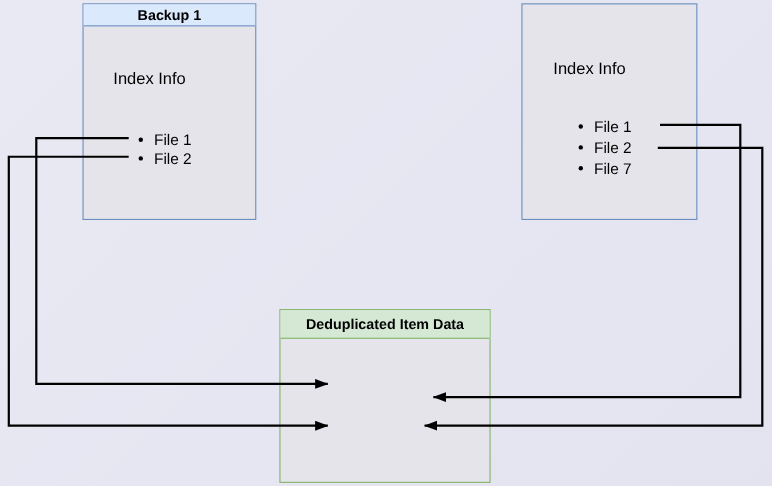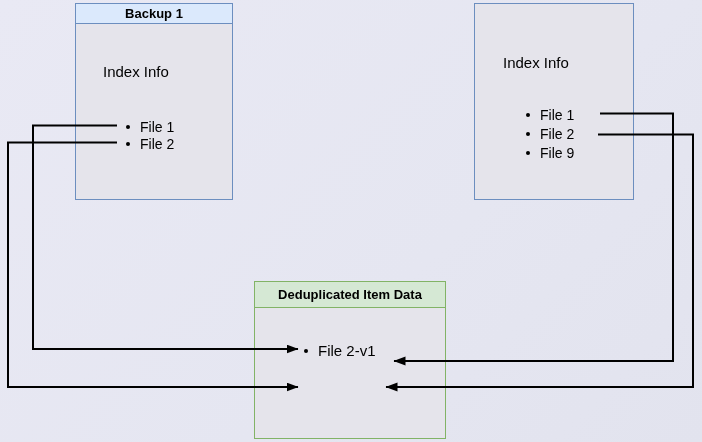--- a/index.html
+++ b/index.html
@@ -102,32 +102,28 @@
       <li class="file-item">
         <span class="bullet"></span>
         <span>File 1</span>
       </li>
       <li class="file-item">
         <span class="bullet"></span>
         <span>File 2</span>
       </li>
       <li class="file-item">
         <span class="bullet"></span>
-        <span>File 9</span>
+        <span>File 7</span>
       </li>
     </ul>
   </div>
 
   <div class="box green" id="dedup-box">
     <div class="box-header">Deduplicated Item Data</div>
     <ul class="file-list">
-      <li class="file-item">
-        <span class="bullet"></span>
-        <span>File 2-v1</span>
-      </li>
     </ul>
   </div>
 
   <svg class="edges" viewBox="0 0 702 442" xmlns="http://www.w3.org/2000/svg">
     <defs>
       <marker id="arrow" markerUnits="userSpaceOnUse" markerWidth="14" markerHeight="10" refX="11.5" refY="4.5" orient="auto">
         <path class="arrowhead-path" d="M0,0 L12,4.5 L0,9 Z"></path>
       </marker>
     </defs>
     <polyline points="117,125.5 33,125.5 33,349 298,349" marker-end="url(#arrow)"></polyline>

